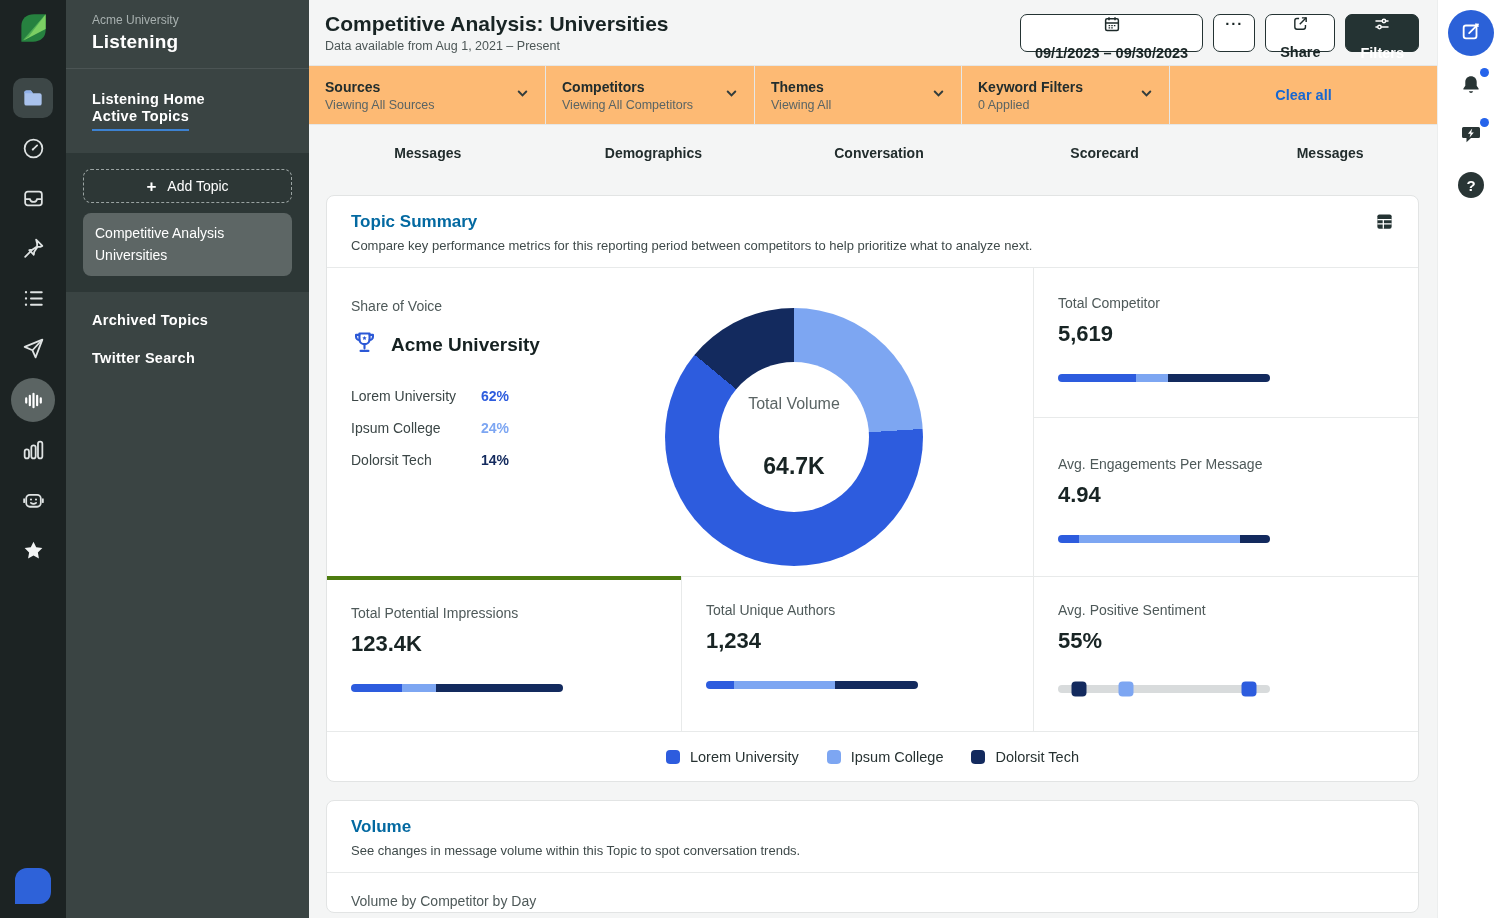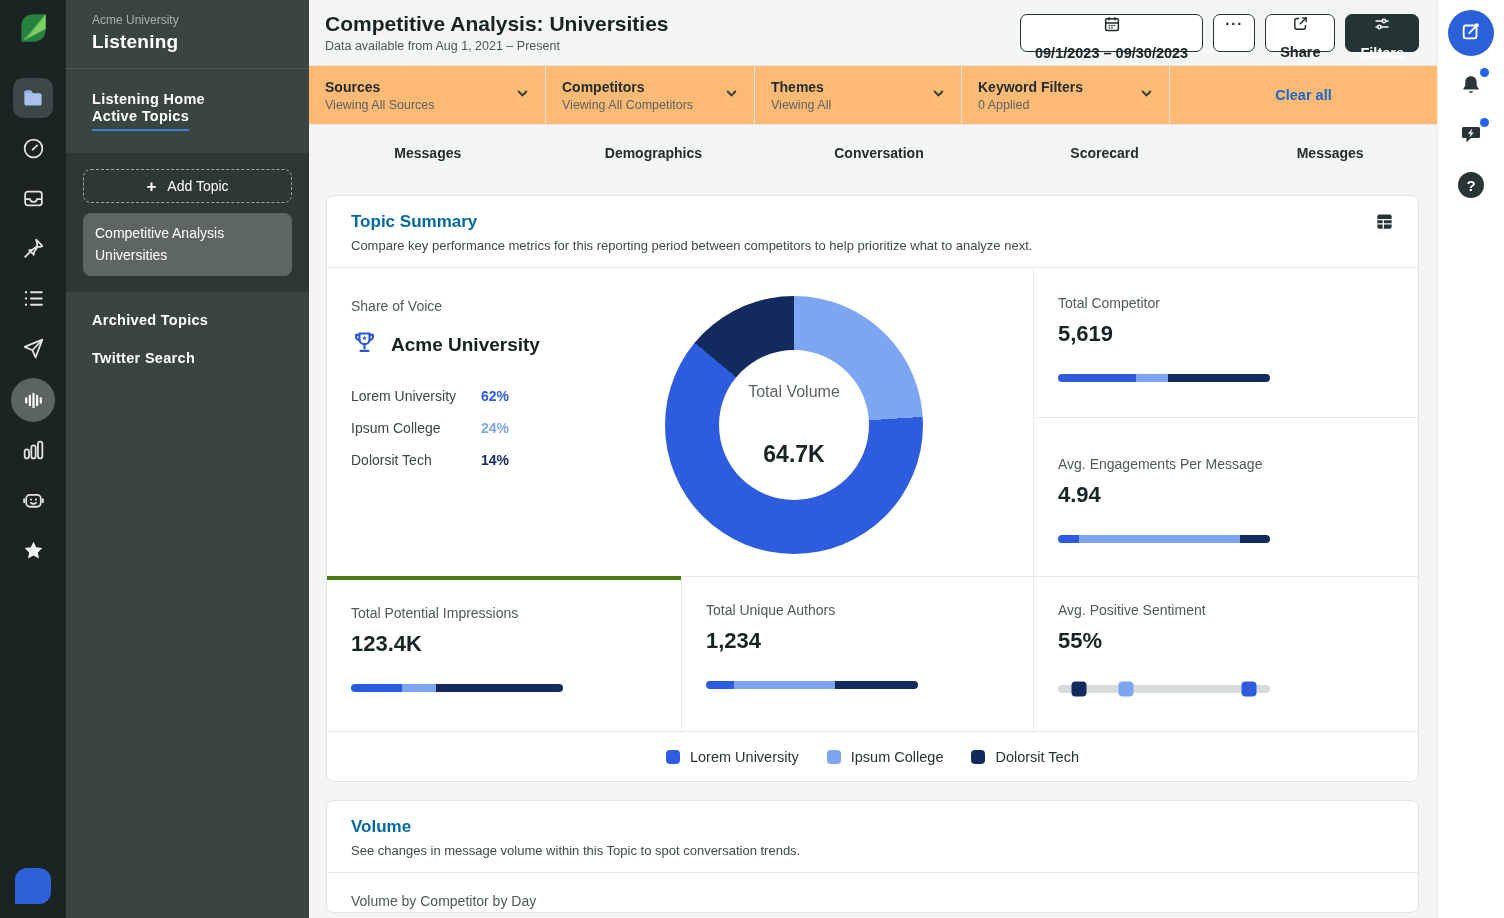--- a/index.html
+++ b/index.html
@@ -74,21 +74,21 @@
   .slider-handle { position:absolute; top:50%; transform:translate(-50%,-50%); width:15px; height:15px; border-radius:4px; }
 
   .sov-label { font-size:14px; color:#4e5959; }
   .sov-leader { display:flex; align-items:center; gap:13px; margin-top:15px; }
   .sov-leader-name { font-size:19px; font-weight:bold; color:#152121; }
   .sov-list { margin-top:28px; }
   .sov-row { display:flex; align-items:center; margin-bottom:16px; font-size:14px; }
   .sov-name { width:130px; color:#3b4646; }
   .sov-pct { font-weight:bold; }
 
-  .donut { width:258px; height:258px; border-radius:50%; position:absolute; top:28px; left:-16px; }
+  .donut { width:258px; height:258px; border-radius:50%; position:absolute; top:40px; left:-16px; }
   .donut-hole { position:absolute; inset:54px; background:#fff; border-radius:50%; display:flex; flex-direction:column; align-items:center; justify-content:center; gap:11px; }
   .donut-center-label { font-size:16px; color:#5a6464; }
   .donut-center-value { font-size:23px; font-weight:bold; color:#182424;margin-top:29px; }
 
   .legend-item { display:flex; align-items:center; gap:10px; font-size:14.5px; color:#273232; }
   .legend-swatch { width:14px; height:14px; border-radius:4px; }
 
   .volume-card { margin-top:18px; height:113px; }
   .volume-header { padding:16px 24px 14px; border-bottom:1px solid #e8eaea; }
   .volume-section { padding:20px 24px; font-size:14px; color:#4e5959; }

